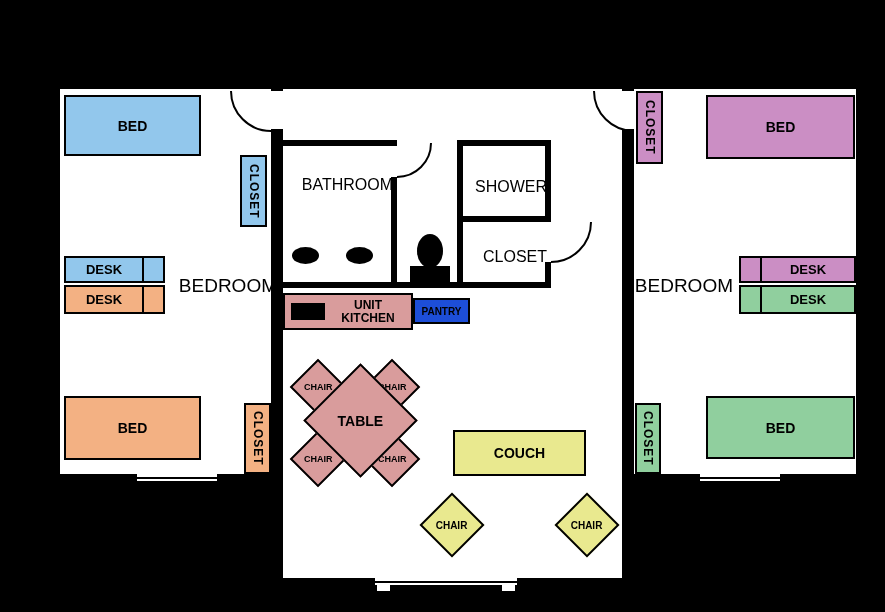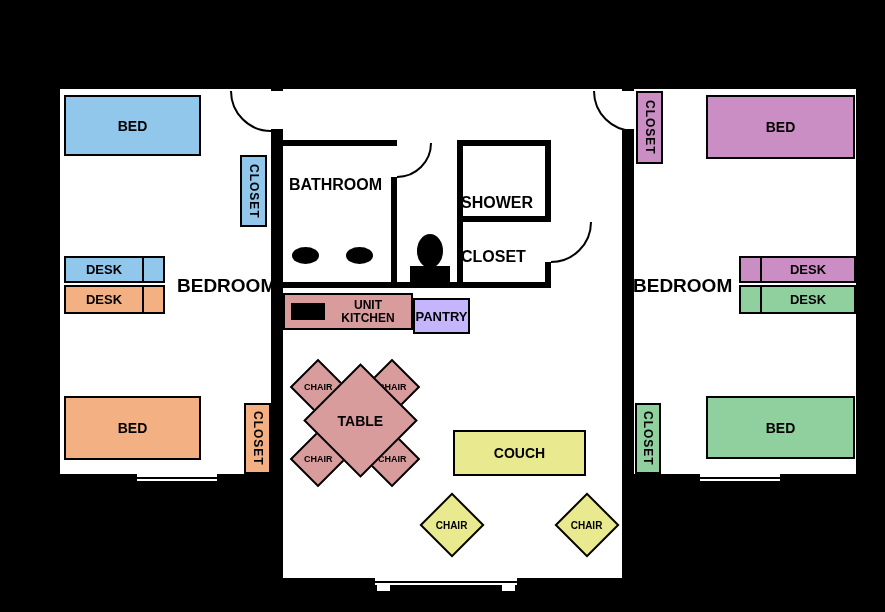--- a/index.html
+++ b/index.html
@@ -12,21 +12,21 @@
   .white { position:absolute; background:#fff; }
   .wall  { position:absolute; background:#000; }
   .furn {
     position:absolute; border:2px solid #000;
     display:flex; align-items:center; justify-content:center;
     font-weight:bold; font-size:14px; white-space:nowrap;
   }
   .vtext span { writing-mode:vertical-rl; font-size:12px; letter-spacing:1px; }
   .diamond { transform:rotate(45deg); }
   .diamond > span { transform:rotate(-45deg); display:block; }
-  .room-label { position:absolute; font-weight:bold; text-align:left; white-space:nowrap; }
+  .room-label { position:absolute; font-weight:normal; text-align:right; white-space:nowrap; }
   .desk { padding:0; }
   .desk .main { flex:1; height:100%; display:flex; align-items:center; justify-content:center; font-size:13px; }
   .desk .side { width:21px; height:100%; }
   .side-r { border-left:2px solid #000; }
   .side-l { border-right:2px solid #000; }
   svg.arcs { position:absolute; left:0; top:0; }
 </style>
 </head>
 <body>
 
@@ -67,21 +67,21 @@
   </svg>
 
   <div style="position:absolute;left:292px;top:247px;width:27px;height:17px;background:#000;border-radius:50%;"></div>
   <div style="position:absolute;left:346px;top:247px;width:27px;height:17px;background:#000;border-radius:50%;"></div>
   <div style="position:absolute;left:410px;top:234px;width:40px;height:48px;">
     <div style="position:absolute;left:7px;top:0;width:26px;height:34px;background:#000;border-radius:50%;"></div>
     <div style="position:absolute;left:0;top:32px;width:40px;height:16px;background:#000;"></div>
   </div>
 
   <div class="room-label" style="left:289px;top:176px;width:104px;font-size:16px;">BATHROOM</div>
-  <div class="room-label" style="left:461px;top:178px;width:86px;font-size:16px;margin-top:16px;">SHOWER</div>
+  <div class="room-label" style="left:461px;top:178px;width:86px;font-size:16px;">SHOWER</div>
   <div class="room-label" style="left:461px;top:248px;width:86px;font-size:16px;">CLOSET</div>
 
   <div class="room-label" style="left:177px;top:273px;width:100px;font-size:19px;line-height:26px;">
     <div>BEDROOM</div>
   </div>
   <div class="room-label" style="left:633px;top:273px;width:100px;font-size:19px;line-height:26px;">
     <div>BEDROOM</div>
   </div>
 
   <div class="furn" style="left: 64px; top: 95px; width: 137px; height: 61px; background-color: rgb(146, 199, 236);">
@@ -126,21 +126,21 @@
     <span>CLOSET</span>
   </div>
 
   <div class="furn" style="left: 283px; top: 293px; width: 130px; height: 37px; justify-content: flex-end; background-color: rgb(217, 156, 156);">
     <div style="width:34px;height:17px;background:#000;margin-left:6px;"></div>
     <div style="flex:1;text-align:center;font-size:12px;line-height:13px;font-weight:bold;">
       <div>UNIT</div>
       <div>KITCHEN</div>
     </div>
   </div>
-  <div class="furn" style="left:413px;top:298px;width:57px;height:36px;background:#c4b5fd;font-size:13px;">
+  <div class="furn" style="left:413px;top:298px;width:57px;height:26px;background:#1d4ed8;font-size:10px;">
     <span>PANTRY</span>
   </div>
 
   <div class="furn diamond" style="left: 298px; top: 367px; width: 40px; height: 40px; font-size: 9px; background-color: rgb(217, 156, 156);">
     <span>CHAIR</span>
   </div>
   <div class="furn diamond" style="left: 372px; top: 367px; width: 40px; height: 40px; font-size: 9px; background-color: rgb(217, 156, 156);">
     <span>CHAIR</span>
   </div>
   <div class="furn diamond" style="left: 298px; top: 439px; width: 40px; height: 40px; font-size: 9px; background-color: rgb(217, 156, 156);">

